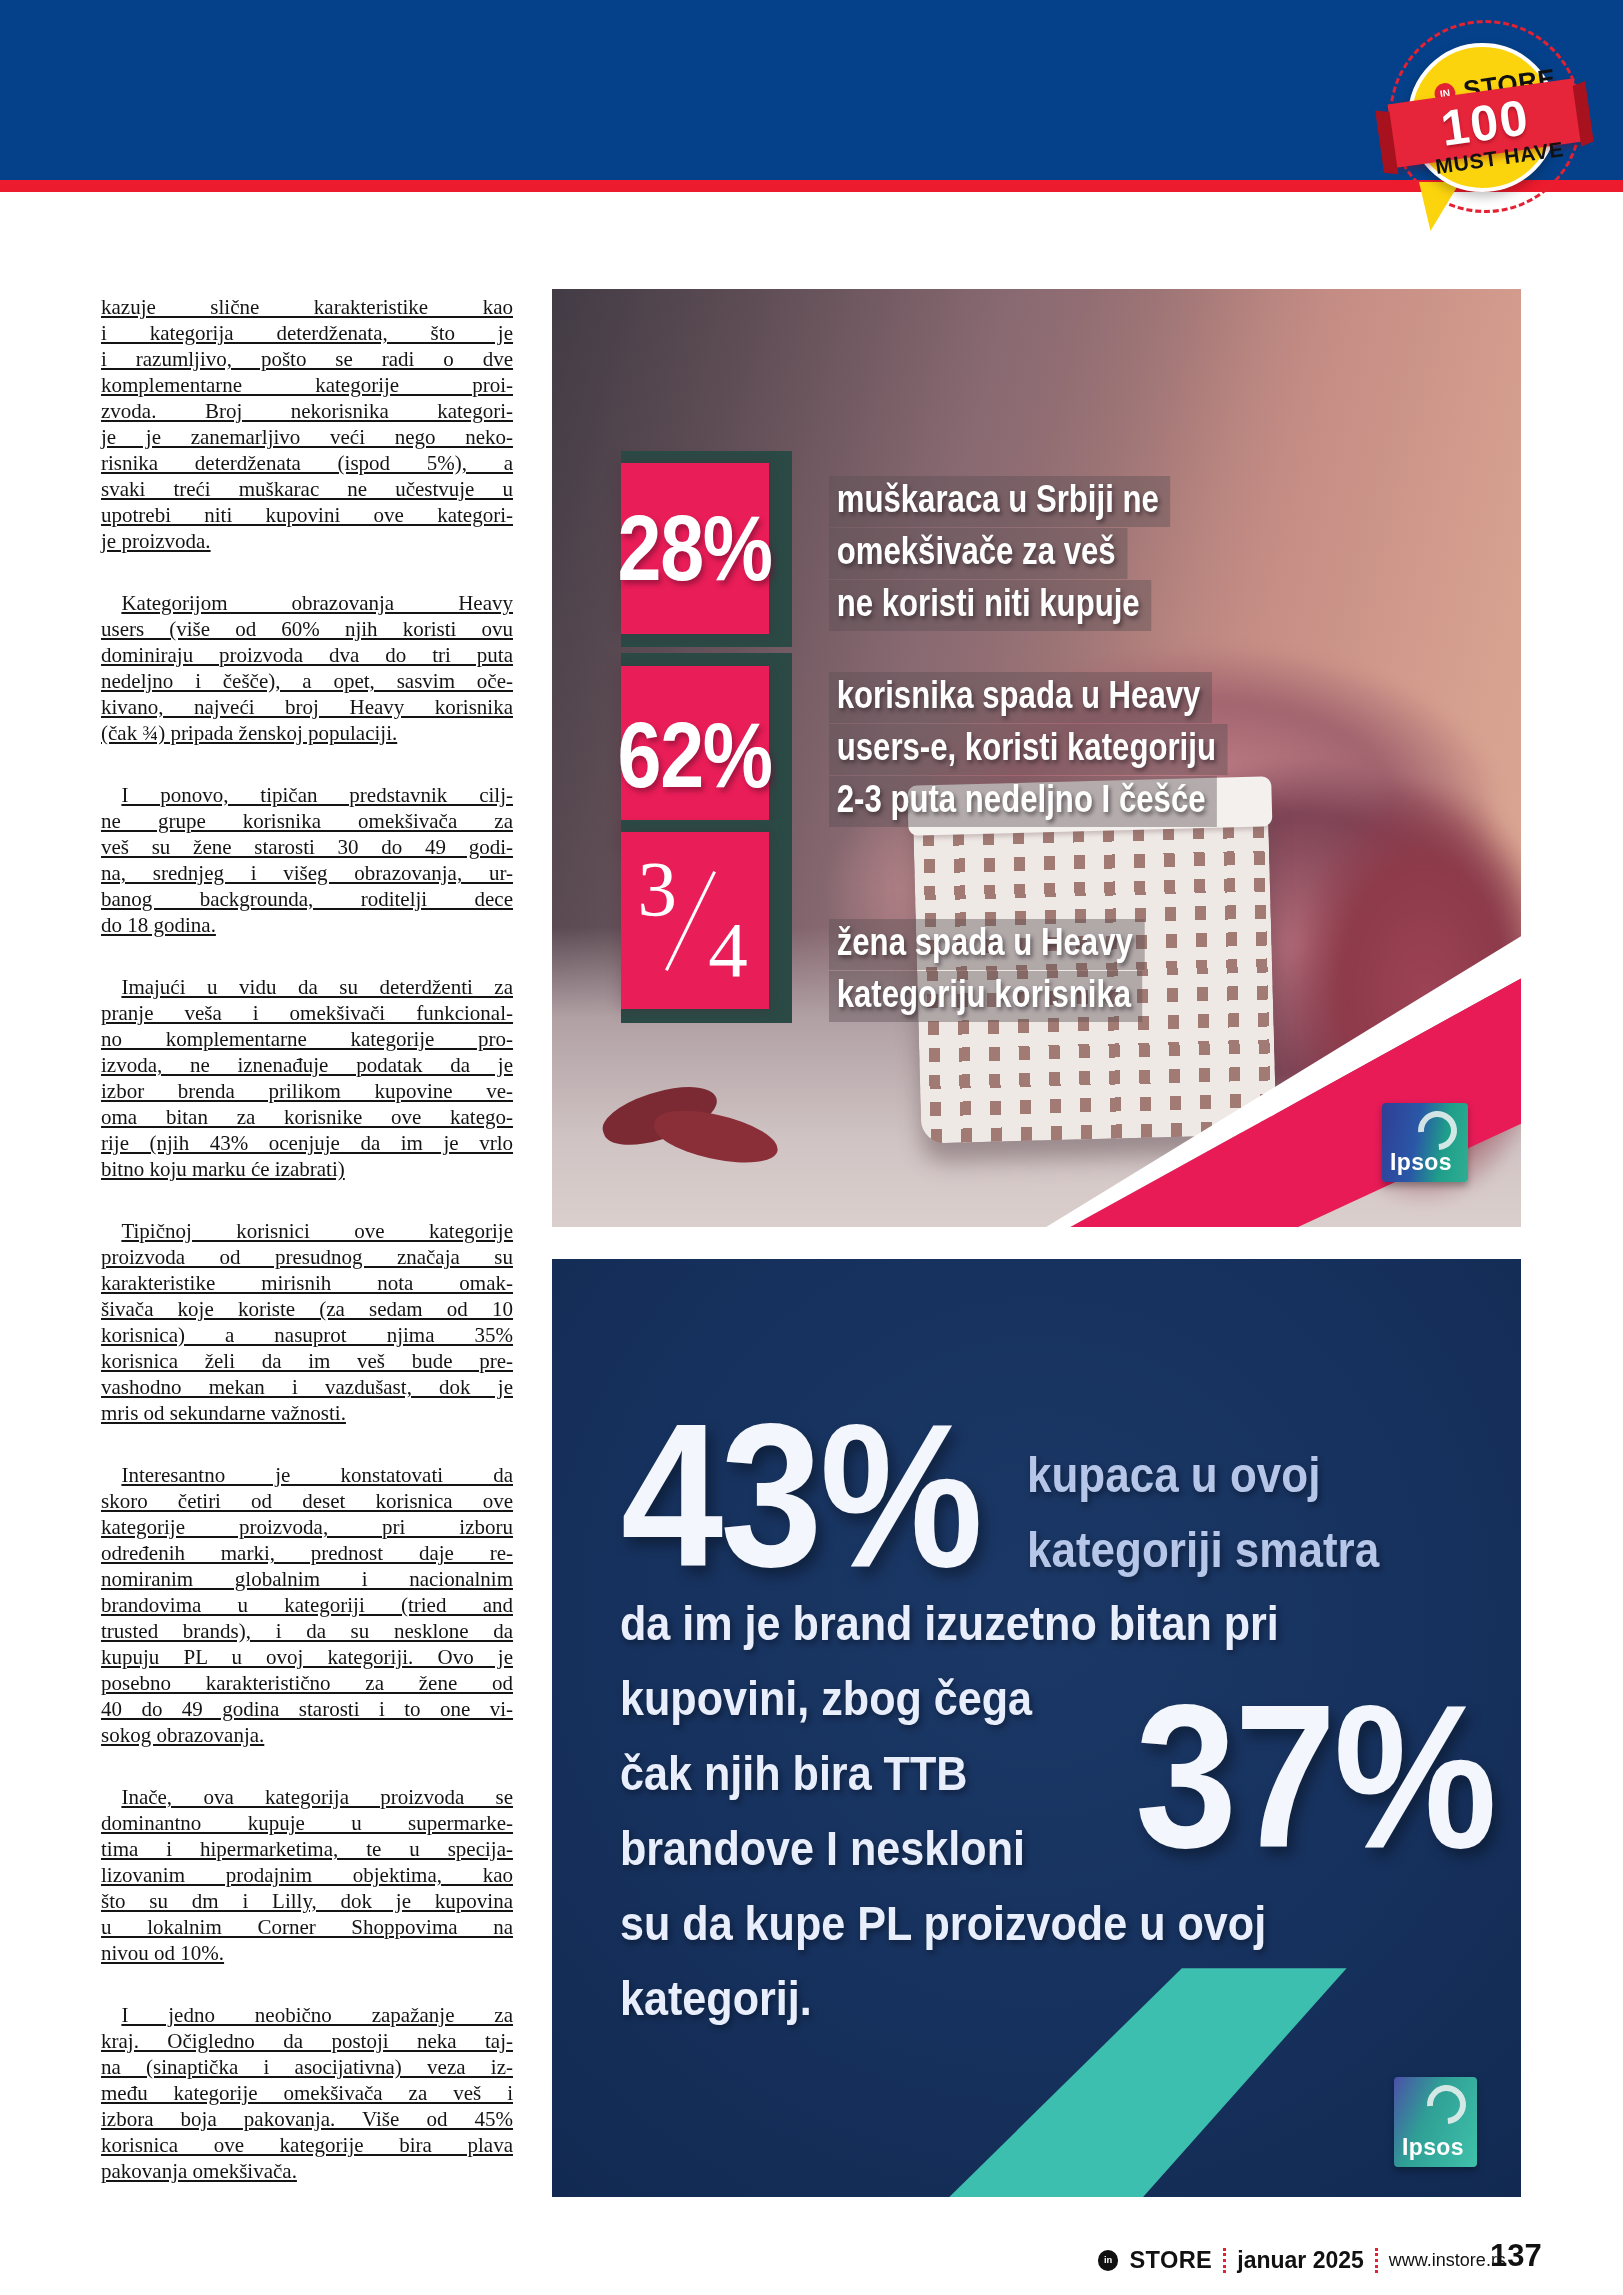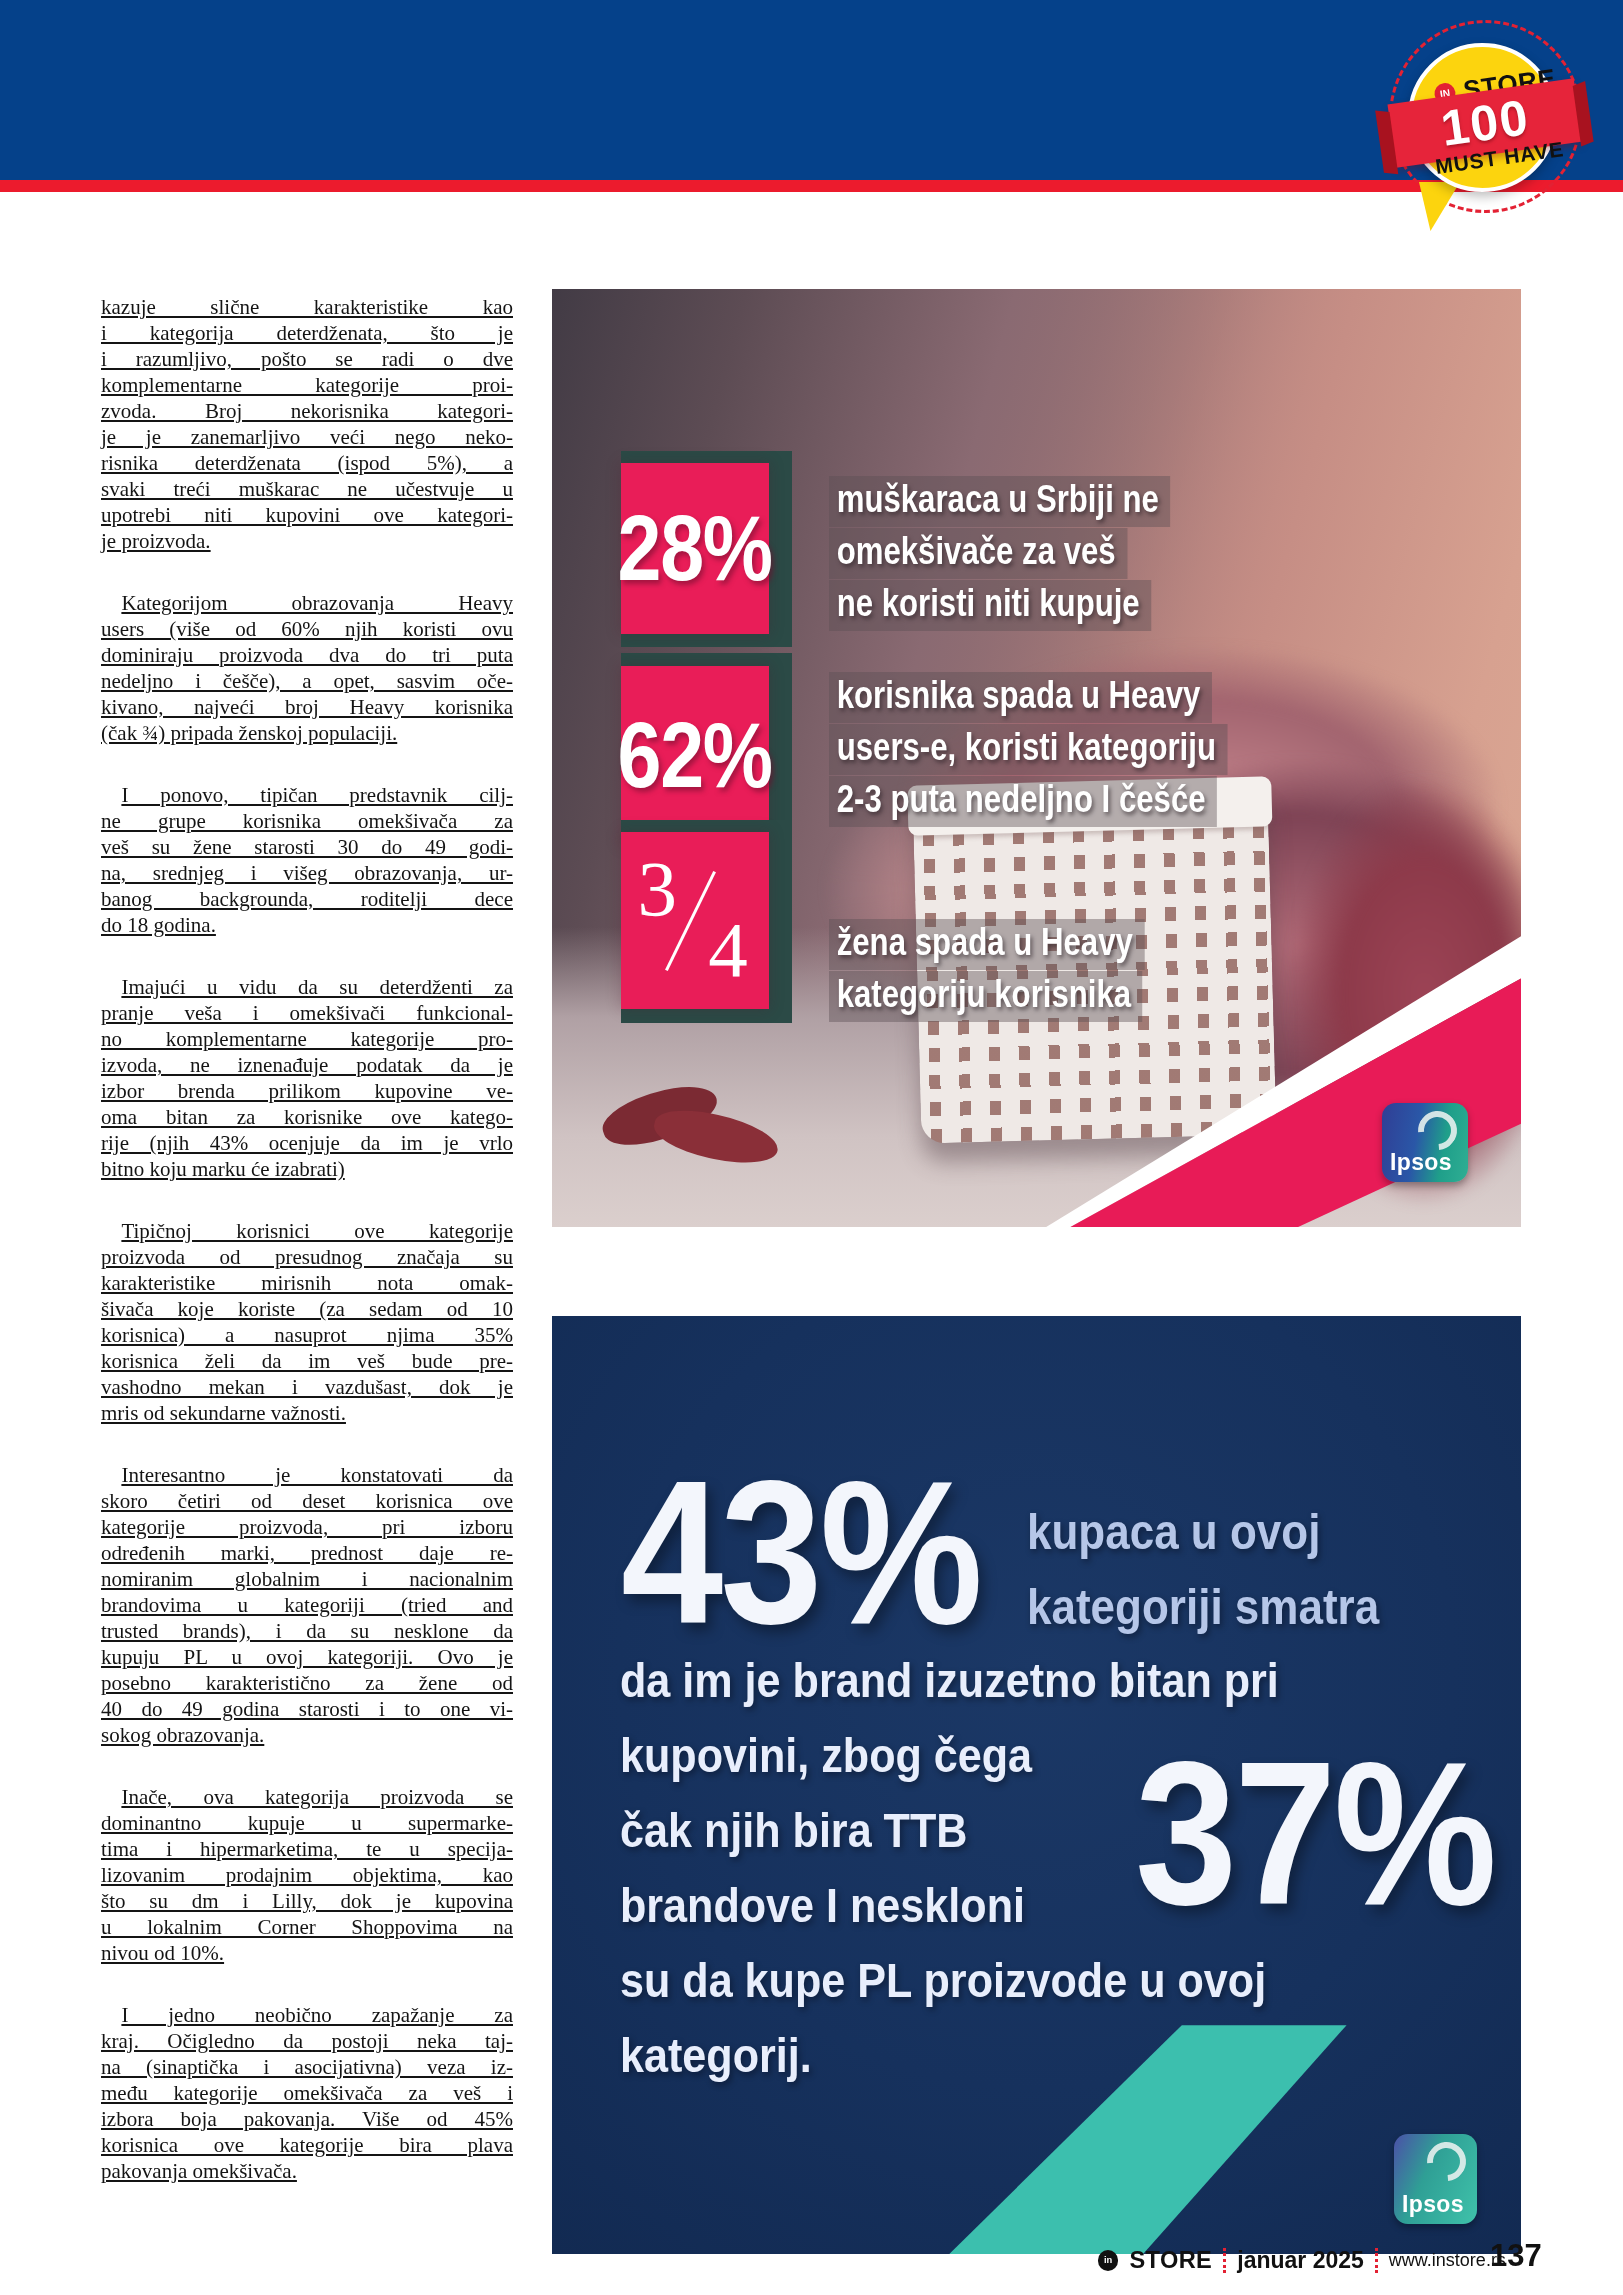--- a/index.html
+++ b/index.html
@@ -82,33 +82,33 @@
   .frac-num{position:absolute;left:1.6px;top:-9.4px;font-size:79px;}
   .frac-slash{position:absolute;left:53px;top:12.6px;width:3.1px;height:110px;background:#fff;
               transform:rotate(26deg);}
   .frac-den{position:absolute;right:6.3px;bottom:-7.9px;font-size:79px;}
   .sgroup{position:absolute;left:277px;}
   .sgroup .srow{height:52px;}
   .sline{display:inline-block;transform:scaleX(.82);transform-origin:0 50%;white-space:nowrap;
          background:rgba(90,78,84,.42);padding:2.4px 14px 5.5px 9.4px;color:#fff;font-weight:800;
          font-size:38px;text-shadow:2.4px 3.1px 4.7px rgba(40,30,35,.6);letter-spacing:0;}
 
-  .ipsos{position:absolute;border-radius:14px;box-shadow:0 3.1px 7.9px rgba(0,0,0,.3);overflow:hidden;}
+  .ipsos{position:absolute;border-radius:4px;box-shadow:0 3.1px 7.9px rgba(0,0,0,.3);overflow:hidden;}
   .ipsos-top{left:830px;top:814px;width:86px;height:79px;
              background:linear-gradient(100deg,#303e95 0%,#2a57a7 40%,#1f9f8a 70%,#2fae93 100%);}
   .ipsos-bottom{width:83px;height:90px;left:842px;top:818px;
              background:linear-gradient(115deg,#4b50a8 0%,#2f9f95 40%,#3fc2aa 100%);}
   .ipsos-swirl{position:absolute;right:11px;top:7.9px;width:27px;height:27px;border-radius:50%;
                border:6.3px solid rgba(230,240,238,.9);border-bottom-color:transparent;
                transform:rotate(40deg);}
   .ipsos-word{position:absolute;left:7.9px;bottom:6.3px;color:#fff;font-weight:700;font-size:23px;
               letter-spacing:0.4px;}
 
   
-  .img-bottom{top:1316px;background:radial-gradient(circle at 50% 38%,#1b3866 0%,#16315d 55%,#122a52 100%);}
+  .img-bottom{top:1259px;background:radial-gradient(circle at 50% 38%,#1b3866 0%,#16315d 55%,#122a52 100%);}
   .bigstat{position:absolute;color:#f3f6fc;font-weight:800;font-size:204px;line-height:1;
            letter-spacing:-3.1px;transform:scaleX(.9);transform-origin:0 0;
            text-shadow:6.3px 7.9px 14px rgba(0,0,0,.35);white-space:nowrap;}
   .stat43{left:69px;top:134px;}
   .stat37{left:583px;top:415px;}
   .sidelabel{position:absolute;left:475px;top:187px;color:#b5c6e8;font-weight:700;}
   .sidelabel .bline{font-size:50px;}
   .bbody{position:absolute;left:68px;top:336px;width:895px;color:#e8eefc;font-weight:700;}
   .bline{height:75px;transform:scaleX(.88);transform-origin:0 0;white-space:nowrap;
          font-size:49px;letter-spacing:0;text-shadow:2.4px 3.1px 6.3px rgba(0,0,10,.4);}

